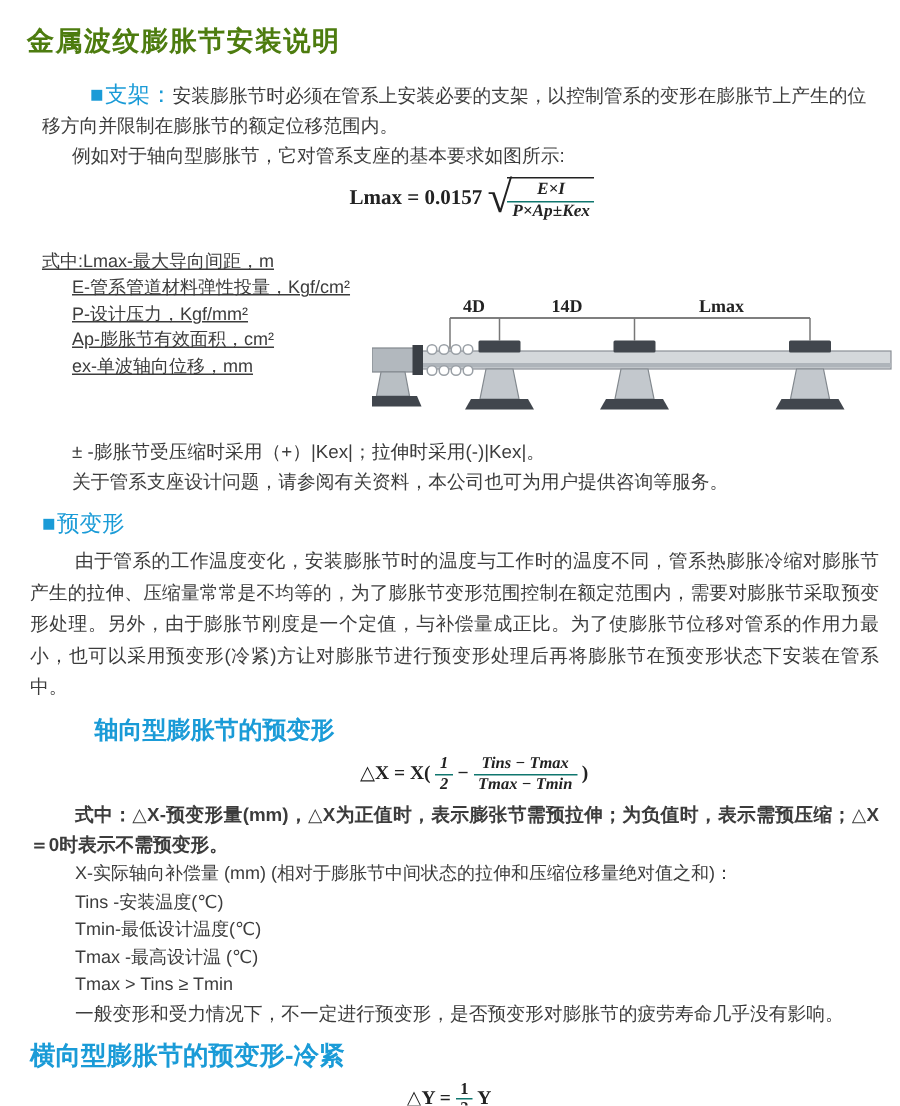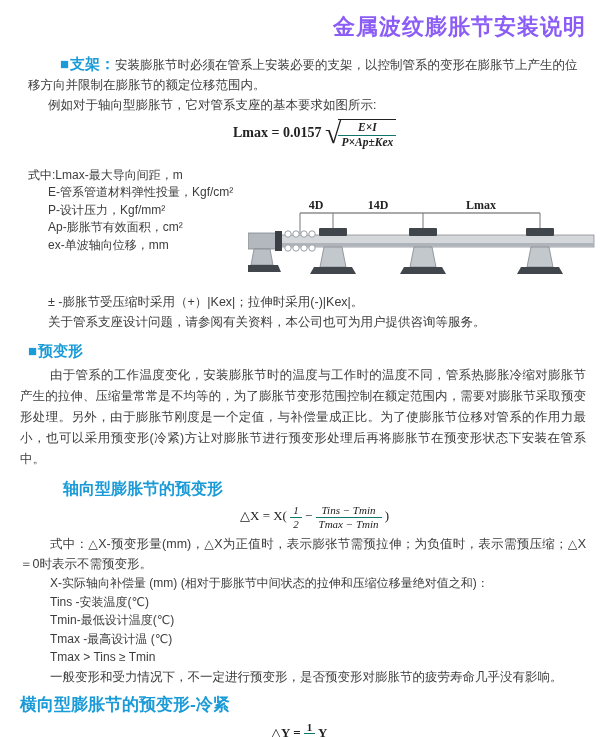--- a/index.html
+++ b/index.html
@@ -1,61 +1,61 @@
 <!DOCTYPE html>
 <html style="--accent: #1a9bd7;"><head>
 <meta charset="utf-8">
 <style>
   html,body{margin:0;padding:0;background:#ffffff;}
   body{width:600px;height:737px;overflow:hidden;
        font-family:"Liberation Sans","DejaVu Sans",sans-serif;color:#3c3c3c;}
   .page{padding:12px 14px 0 18px;position:relative;}
 
-  h1{font-size:22px;line-height:30px;font-weight:bold;color:#8b5cf6;
-     text-align:right;margin:0 0 12px 0;letter-spacing:1px;}
+  h1{font-size:18px;line-height:30px;font-weight:bold;color:#4d7c0f;
+     text-align:left;margin:0 0 12px 0;letter-spacing:1px;}
 
   .para{font-size:12.5px;line-height:20px;margin:0;}
   .para-support{margin-left:10px;text-indent:32px;}
   .para-example{margin-left:10px;text-indent:20px;}
 
-  .blue{color:var(--accent,#1a9bd7);font-weight:bold;}
+  .blue{color:var(--accent,#1a9bd7);font-weight:normal;}
   .inline-head{font-size:15px;}
   .sq{margin-right:1px;}
 
   .formula{font-family:"Liberation Serif","DejaVu Serif",serif;color:#222;}
   .formula1{margin:4px 0 4px 215px;font-size:14px;font-weight:bold;}
   .frac{display:inline-block;vertical-align:middle;text-align:center;}
   .frac>span{display:block;line-height:1.15;padding:0 3px;}
   .frac>.den{border-top:1px solid #0f766e;}
   .sqrt-wrap{display:inline-flex;align-items:center;vertical-align:middle;}
   .sqrt-sign{font-size:30px;font-weight:normal;line-height:1;margin-right:-3px;position:relative;top:-1px;}
   .sqrt-body{border-top:1.6px solid #222;padding-top:1px;font-size:11.5px;font-style:italic;font-weight:bold;}
 
-  .defs-wrap{position:relative;margin-top:18px;height:122px;}
+  .defs-wrap{position:relative;margin-top:18px;height:122px;text-decoration:underline;}
   .def-line{font-size:12px;line-height:17.4px;margin-left:10px;white-space:nowrap;}
   .def-indent{margin-left:30px;}
 
   .pipe-diagram{position:absolute;left:230px;top:30px;}
 
   .note-line{font-size:12.5px;line-height:18px;margin:4px 0 0 30px;}
   .note-line2{font-size:12.5px;line-height:18px;margin:2px 0 0 30px;}
 
   h2.sect{font-size:15px;line-height:20px;margin:10px 0 4px 10px;}
   .body-just{font-size:12.5px;line-height:21px;text-indent:30px;text-align:justify;
              margin:0 0 0 2px;}
 
   h3.sub{font-size:16px;line-height:22px;font-weight:bold;margin:8px 0 0 45px;}
   h3.sub-lateral{font-size:17px;line-height:24px;margin:6px 0 0 2px;}
 
-  .formula2{margin:4px 0 4px 222px;font-size:13px;font-weight:normal;}
+  .formula2{margin:4px 0 4px 222px;font-size:13px;font-weight:bold;}
   .formula2 .frac>span{font-size:11px;font-style:italic;}
   .formula3{margin:4px 0 2px 253px;font-size:13px;font-weight:bold;}
   .formula3 .frac>span{font-size:11px;}
 
-  .explain{font-size:12.5px;line-height:20px;text-indent:30px;text-align:justify;margin:0 0 0 2px;}
+  .explain{font-size:12.5px;line-height:20px;text-indent:30px;text-align:justify;margin:0 0 0 2px;font-weight:bold;}
   .ax-line{font-size:12px;line-height:18.5px;margin-left:32px;white-space:nowrap;}
   .gen-note{font-size:12.5px;line-height:20px;text-indent:30px;margin:0 0 0 2px;}
 
   svg text{font-family:"Liberation Serif","DejaVu Serif",serif;}
 </style>
 </head>
 <body>
 
 <div class="page">
 
@@ -142,21 +142,21 @@
   <h2 class="sect blue"><span class="sq">■</span><span>预变形</span></h2>
 
   <p class="body-just">由于管系的工作温度变化，安装膨胀节时的温度与工作时的温度不同，管系热膨胀冷缩对膨胀节产生的拉伸、压缩量常常是不均等的，为了膨胀节变形范围控制在额定范围内，需要对膨胀节采取预变形处理。另外，由于膨胀节刚度是一个定值，与补偿量成正比。为了使膨胀节位移对管系的作用力最小，也可以采用预变形(冷紧)方让对膨胀节进行预变形处理后再将膨胀节在预变形状态下安装在管系中。</p>
 
   <h3 class="sub blue">轴向型膨胀节的预变形</h3>
 
   <div class="formula formula2">
     <span>△X = X(</span>
     <span class="frac"><span class="num">1</span><span class="den">2</span></span>
     <span>−</span>
-    <span class="frac"><span class="num">Tins − Tmin</span><span class="den">Tmax − Tmin</span></span>
+    <span class="frac"><span class="num">Tins − Tmax</span><span class="den">Tmax − Tmin</span></span>
     <span>)</span>
   </div>
 
   <p class="explain">式中：△X-预变形量(mm)，△X为正值时，表示膨张节需预拉伸；为负值时，表示需预压缩；△X＝0时表示不需预变形。</p>
 
   <div>
     <div class="ax-line">X-实际轴向补偿量 (mm) (相对于膨胀节中间状态的拉伸和压缩位移量绝对值之和)：</div>
     <div class="ax-line">Tins -安装温度(℃)</div>
     <div class="ax-line">Tmin-最低设计温度(℃)</div>
     <div class="ax-line">Tmax -最高设计温 (℃)</div>

